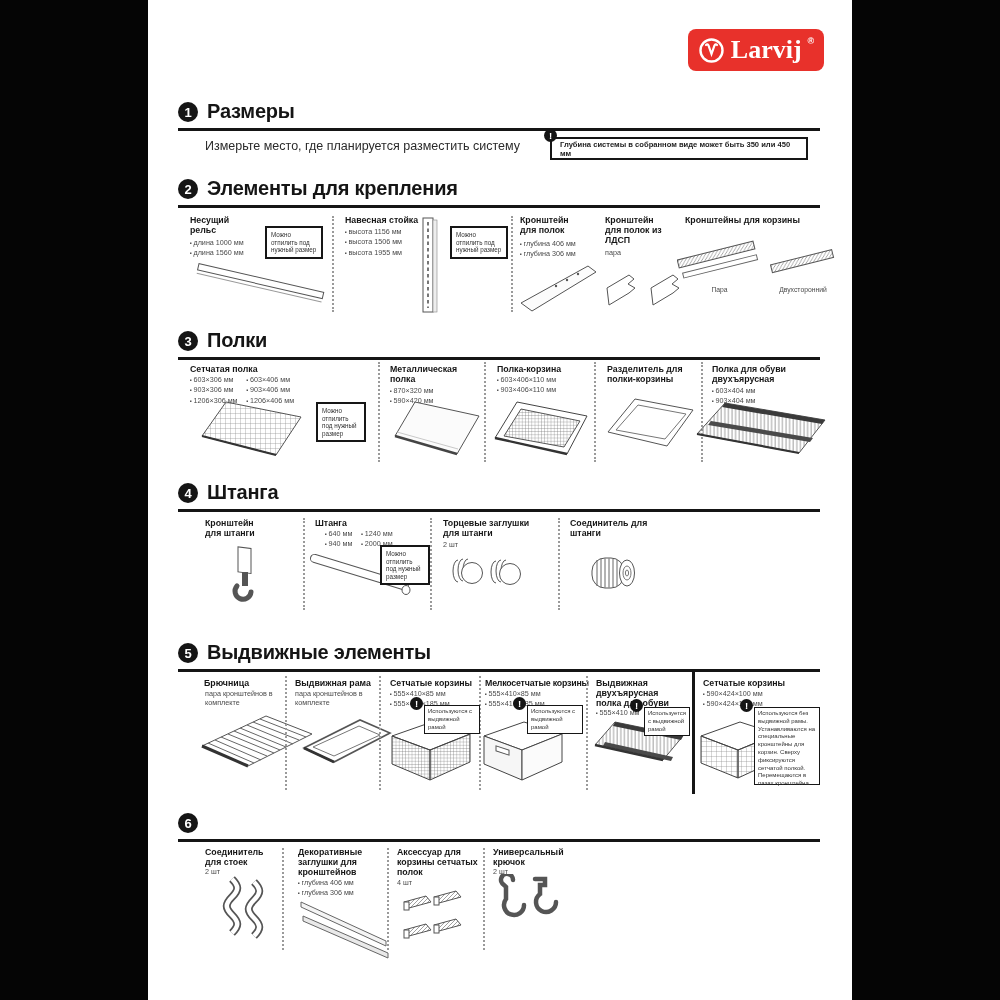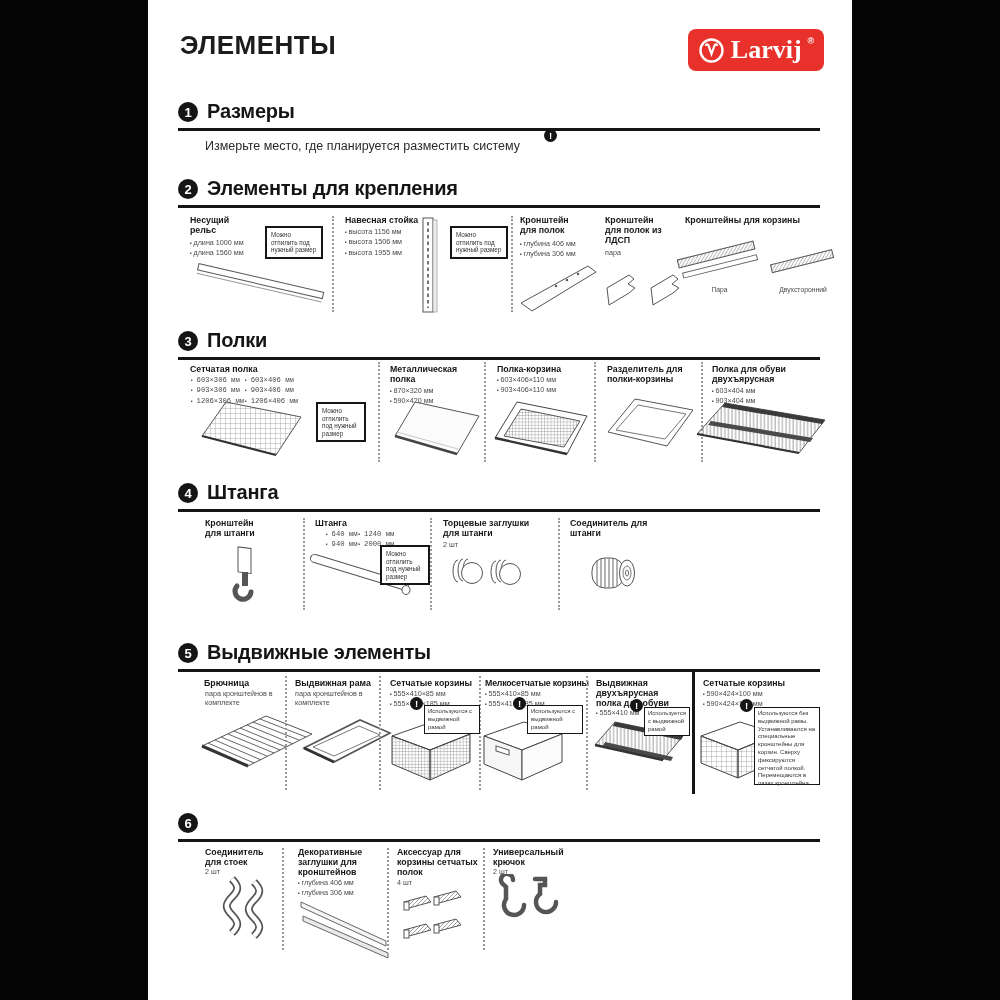--- a/index.html
+++ b/index.html
@@ -14,21 +14,21 @@
   .logo-word{color:#fff;font-family:"Liberation Serif",serif;font-weight:700;font-size:26px;line-height:1;}
   .logo-reg{color:#fff;font-size:9px;position:relative;top:-9px;font-weight:700;}
   .badge{width:20px;height:20px;border-radius:50%;background:#151515;color:#fff;
          font-size:13px;font-weight:700;display:flex;align-items:center;justify-content:center;}
   .sec-title{font-size:20px;font-weight:700;color:#151515;letter-spacing:-.2px;}
   .rule{height:3px;background:#151515;left:30px;width:642px;}
   .itm-t{font-size:8.8px;font-weight:700;line-height:1.14;color:#161616;}
   .dim{display:block;font-size:7.2px;color:#4a4a4a;line-height:1.45;}
   .dim::before{content:"▪ ";font-size:5.5px;color:#4a4a4a;}
   .sub{font-size:7.2px;color:#4a4a4a;line-height:1.3;}
-  .dims2{display:flex;font-family:Liberation Mono, monospace;}
+  .dims2{display:flex;gap:9px;}
   .cutbox{border:2px solid #161616;background:#fff;font-size:6.3px;line-height:1.2;
           color:#333;padding:3px 4px;box-sizing:border-box;}
   .notebox{border:1.5px solid #161616;background:#fff;font-size:6px;line-height:1.3;
            color:#333;padding:2px 3px;box-sizing:border-box;z-index:2;}
   .bang{width:13px;height:13px;border-radius:50%;background:#151515;color:#fff;font-size:9.5px;
         font-weight:700;display:flex;align-items:center;justify-content:center;z-index:3;}
   .s1box{border:2px solid #161616;background:#fff;font-size:7.6px;font-weight:700;color:#222;
          display:flex;align-items:center;padding:0 8px;box-sizing:border-box;}
   .vdot{width:0;border-left:2px dotted #9a9a9a;}
   .vsolid{width:0;border-left:3px solid #151515;}
@@ -56,36 +56,38 @@
   </defs>
 </svg>
 
 <div class="abs band" style="left:0;top:0;width:148px;height:1000px"></div>
 <div class="abs band" style="left:852px;top:0;width:148px;height:1000px"></div>
 <div class="abs band" style="left:0;top:0;width:1000px;height:4px"></div>
 <div class="abs band" style="left:0;top:996px;width:1000px;height:4px"></div>
 
 <div class="abs page">
 
-  <div class="abs doc-title" style="left:32px;top:30px">ЭЛЕМЕНТЫ</div>
   <div class="abs logo" style="left:540px;top:29px">
     <span>
       <svg width="27" height="27" viewBox="0 0 27 27">
         <circle cx="13.5" cy="13.5" r="11" fill="none" stroke="#fff" stroke-width="2.4"></circle>
         <path d="M8 8 Q9.5 6.5 10.5 8.5 L13.5 17 L16.5 8.5 Q17.5 6.5 19 8" fill="none" stroke="#fff" stroke-width="2.2" stroke-linecap="round"></path>
       </svg>
     </span>
     <span class="logo-word">Larvij</span>
     <span class="logo-reg">®</span>
   </div>
 
   <div class="abs badge" style="left:30px;top:102px">1</div>
   <div class="abs sec-title" style="left:59px;top:100px">Размеры</div>
   <div class="abs rule" style="top:128px"></div>
   <div class="abs intro" style="left:57px;top:139px">Измерьте место, где планируется разместить систему</div>
+  <div class="abs s1box" style="left:402px;top:137px;width:258px;height:23px">
+    <span>Глубина системы в собранном виде может быть 350 или 450 мм</span>
+  </div>
   <div class="abs bang" style="left:396px;top:129px">!</div>
 
   <div class="abs badge" style="left:30px;top:179px">2</div>
   <div class="abs sec-title" style="left:59px;top:177px">Элементы для крепления</div>
   <div class="abs rule" style="top:205px"></div>
 
   <div class="abs itm-t" style="left:42px;top:215px;width:58px">Несущий рельс</div>
   <div class="abs" style="left:42px;top:238px">
     <span class="dim">длина 1000 мм</span>
     <span class="dim">длина 1560 мм</span>

